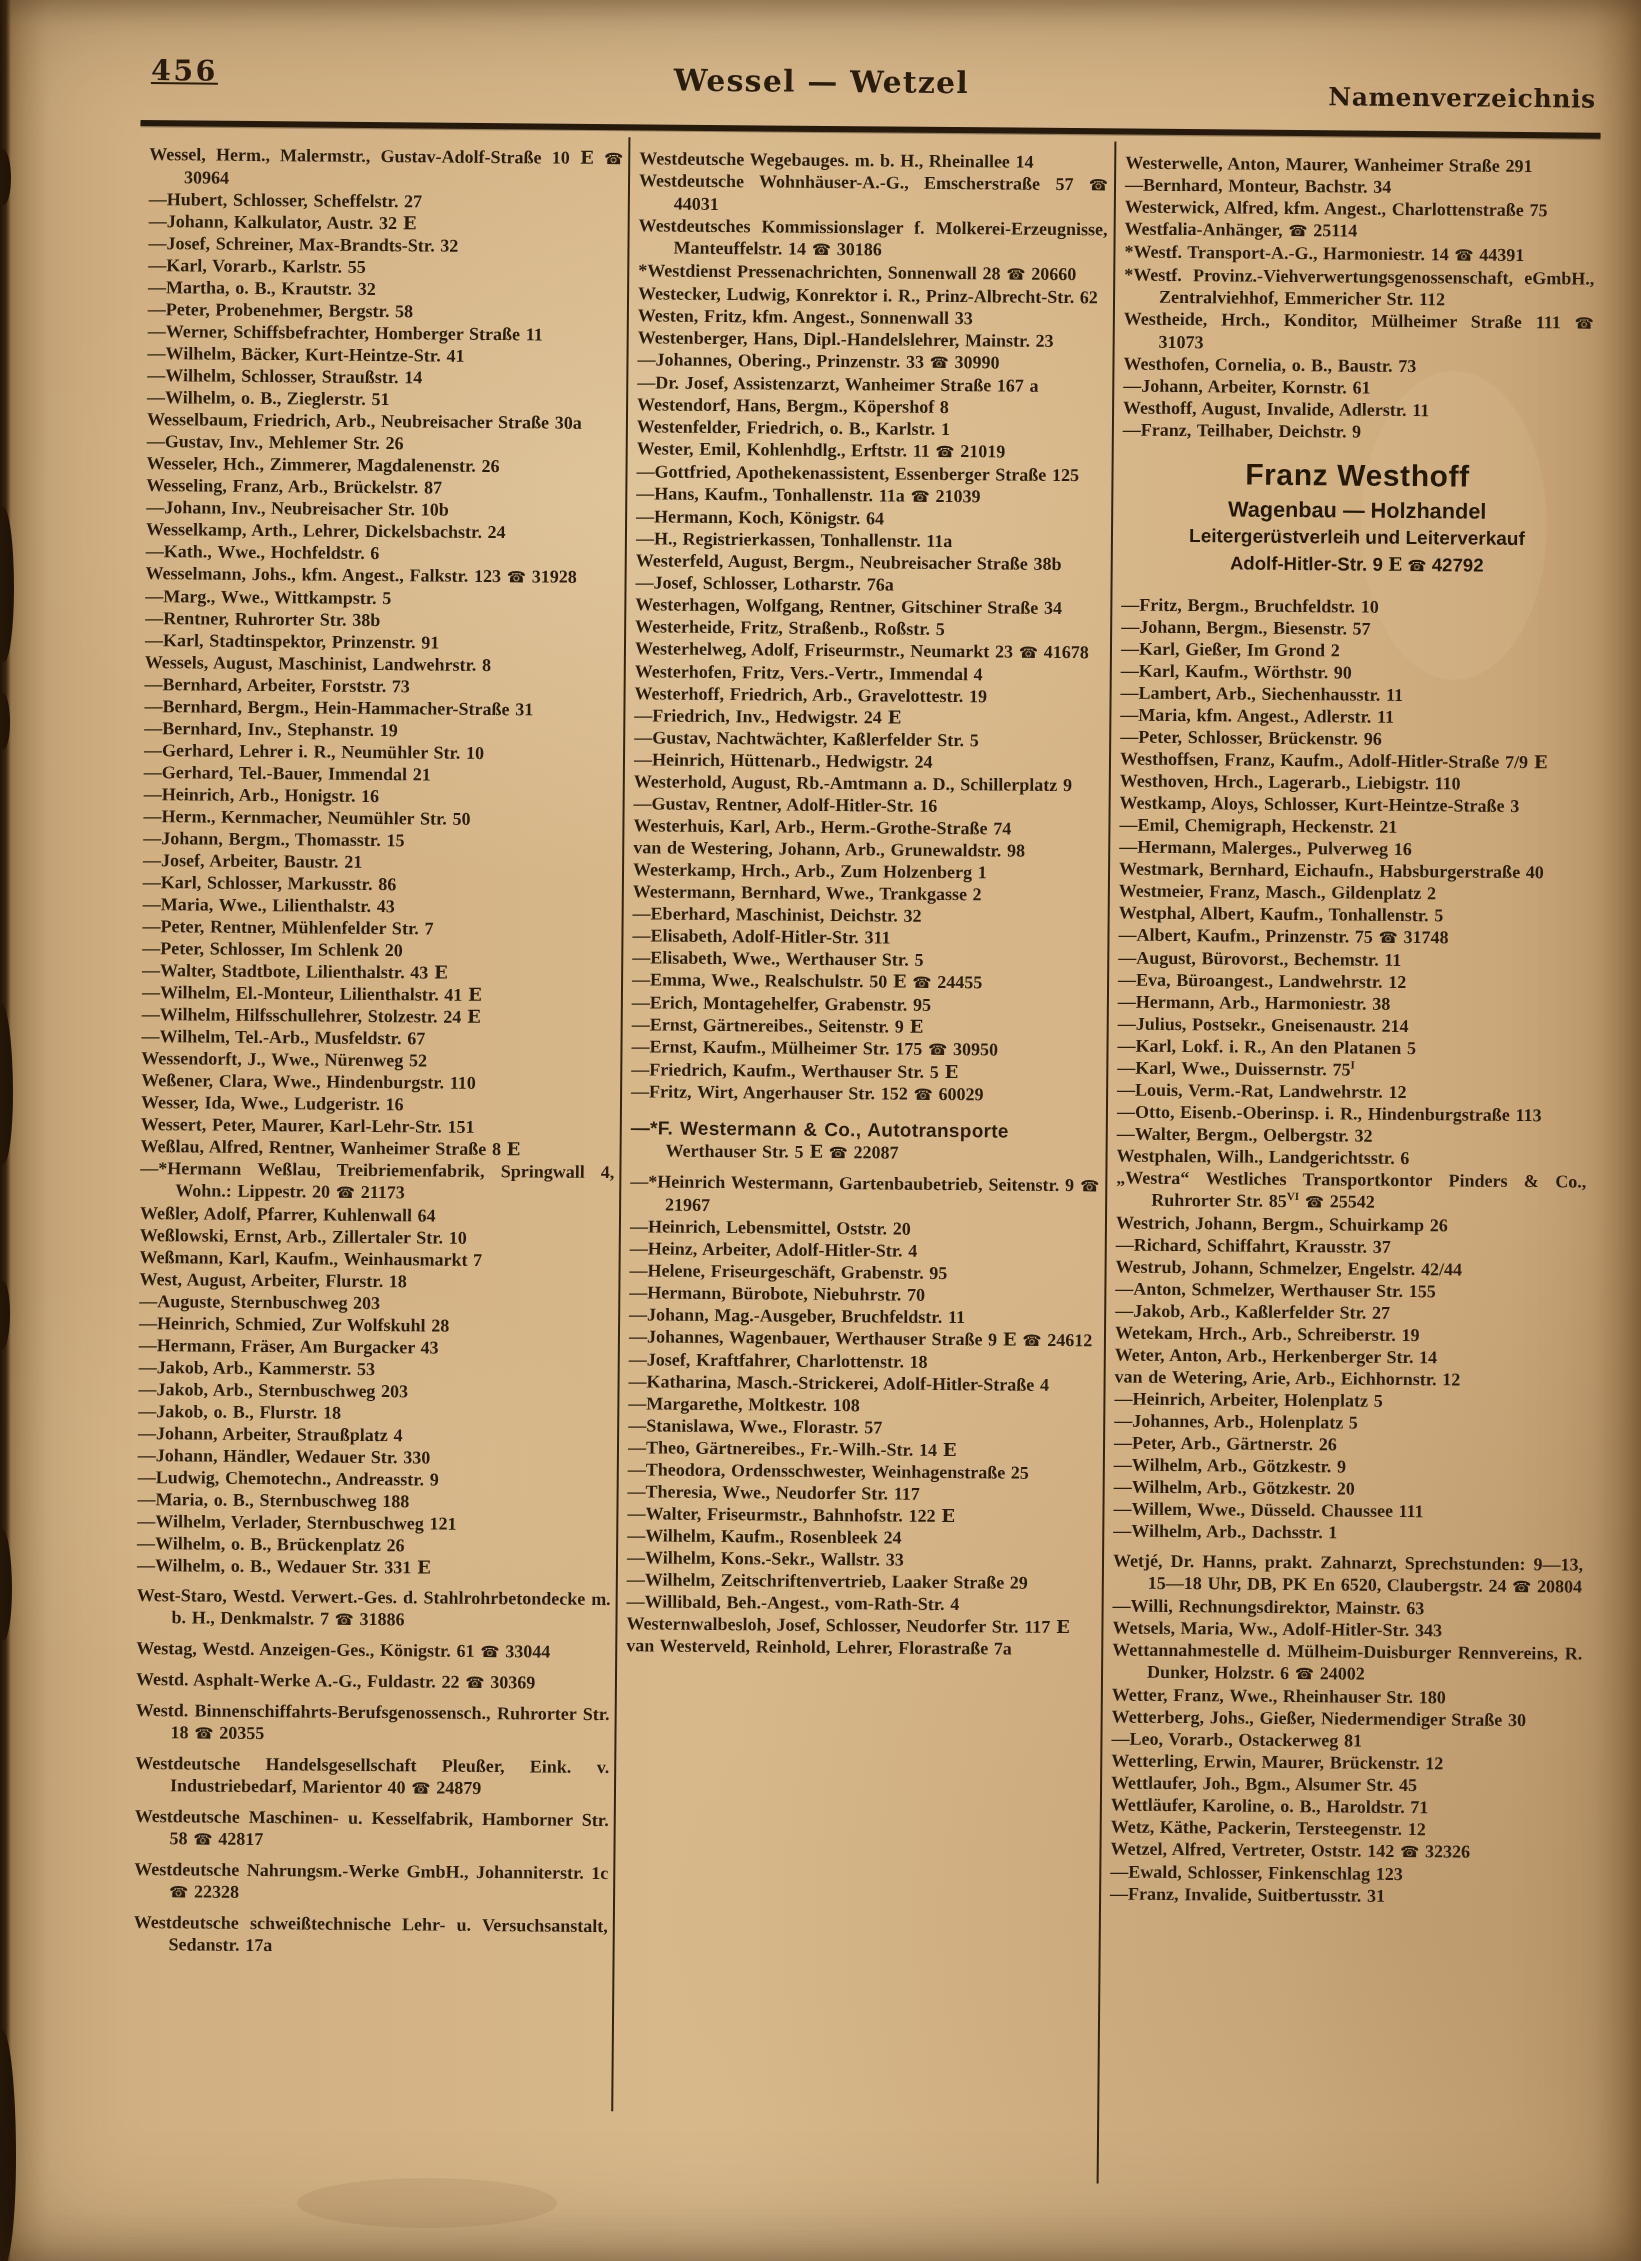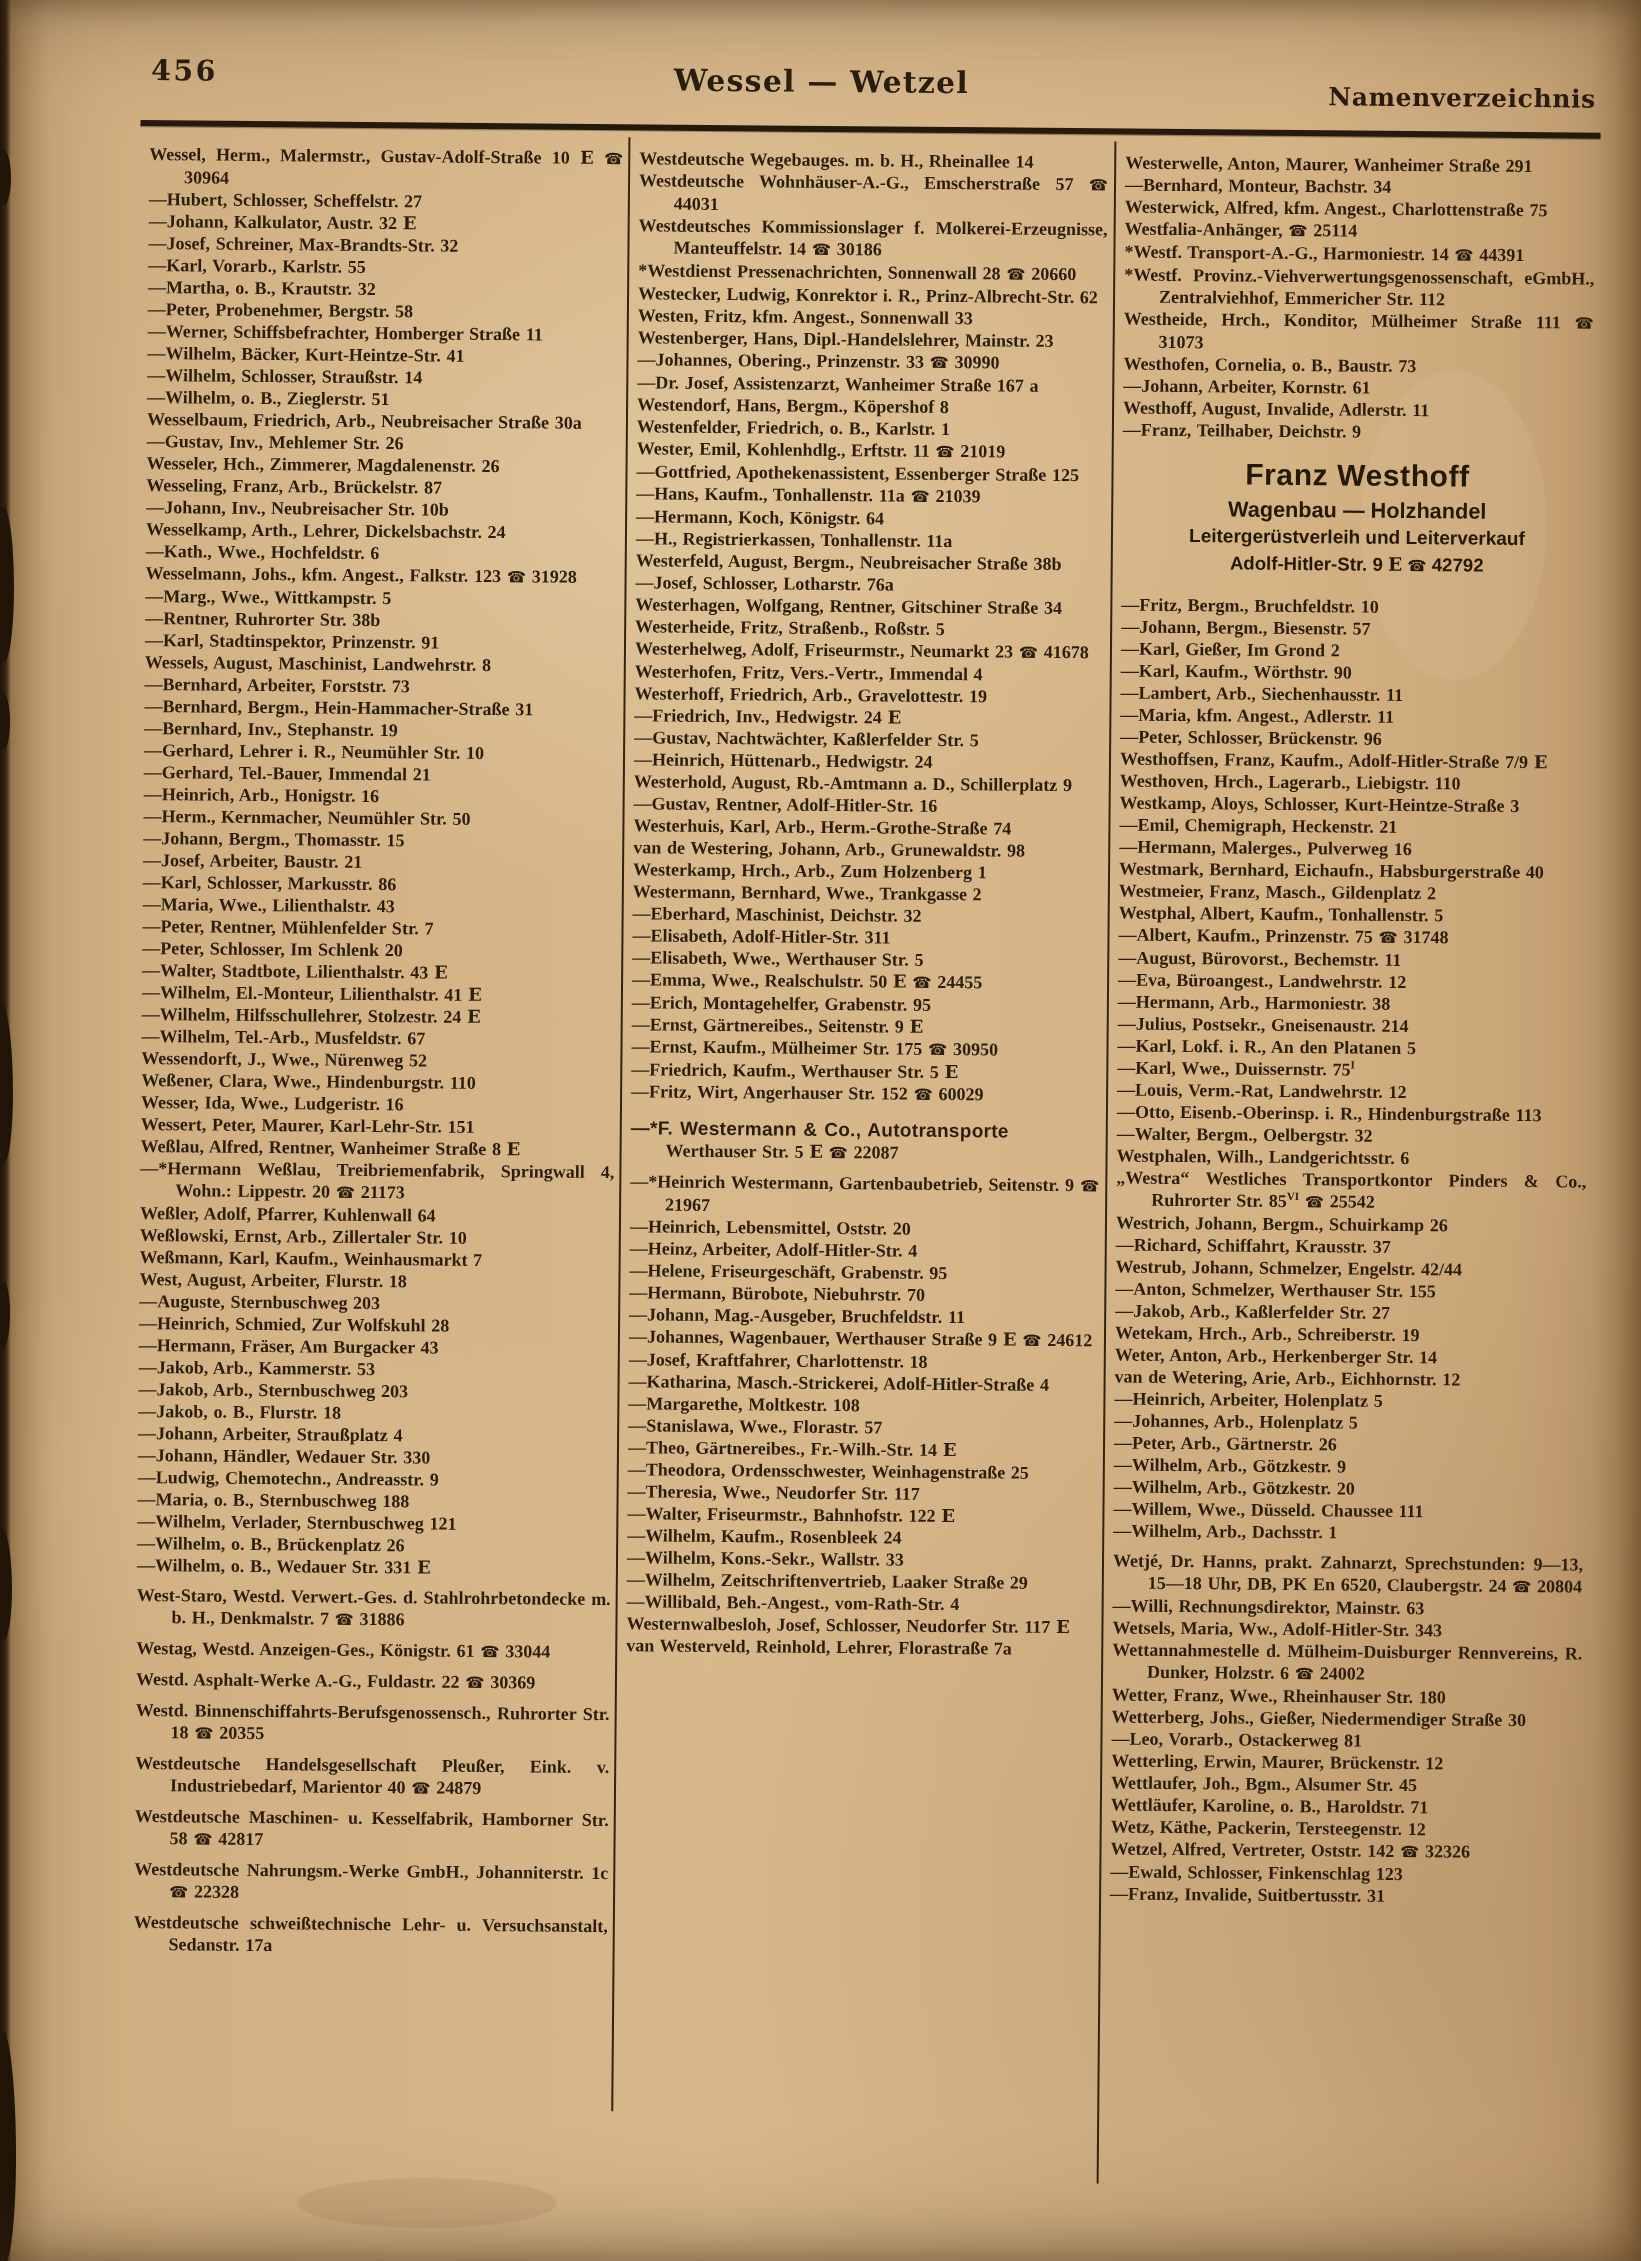--- a/index.html
+++ b/index.html
@@ -16,21 +16,21 @@
   
   .binding{position:absolute;left:0;top:0;width:11px;height:2261px;
     background:linear-gradient(90deg,#140d06,#3d2b18 55%,rgba(61,43,24,0));z-index:5;}
   .blob{position:absolute;background:#1a1108;z-index:6;}
   .vignette{position:absolute;left:0;top:0;right:0;bottom:0;z-index:9;pointer-events:none;
     box-shadow:inset 0 0 118px rgba(58,36,14,.42), inset 0 -13.6px 37px rgba(58,36,14,.25), inset 0 8.7px 25px rgba(58,36,14,.28);}
   .stain{position:absolute;border-radius:50%;pointer-events:none;z-index:1;}
   
   #scan{position:absolute;left:0;top:0;width:1641px;height:2261px;
     transform:rotate(0.5deg);transform-origin:260px 186px;color:#2a1d0f;z-index:2;}
-  .hdr-no{position:absolute;left:150px;top:54px;font:bold 28.5px "DejaVu Serif",serif;letter-spacing:2.5px;}
+  .hdr-no{position:absolute;left:150px;top:54px;font:bold 28.5px "DejaVu Serif",serif;letter-spacing:2.5px;text-decoration:underline;}
   .hdr-title{position:absolute;left:0;top:59px;width:1641px;text-align:center;
     font:bold 30px "DejaVu Serif",serif;letter-spacing:1.2px;}
   .hdr-sec{position:absolute;right:46px;top:73px;font:bold 25px "DejaVu Serif",serif;letter-spacing:0.6px;}
   .rule{position:absolute;left:140px;top:121px;width:1460px;height:5.6px;background:#251a0d;
     box-shadow:0 1.2px 0 rgba(37,26,13,.35);}
   .vline{position:absolute;width:1.9px;background:#33240f;}
   #v1{left:628px;top:134px;height:1974px;}
   #v2{left:1114px;top:134px;height:2042px;}
   .col{position:absolute;top:144px;}
   #c1{left:149px;width:474px;}

